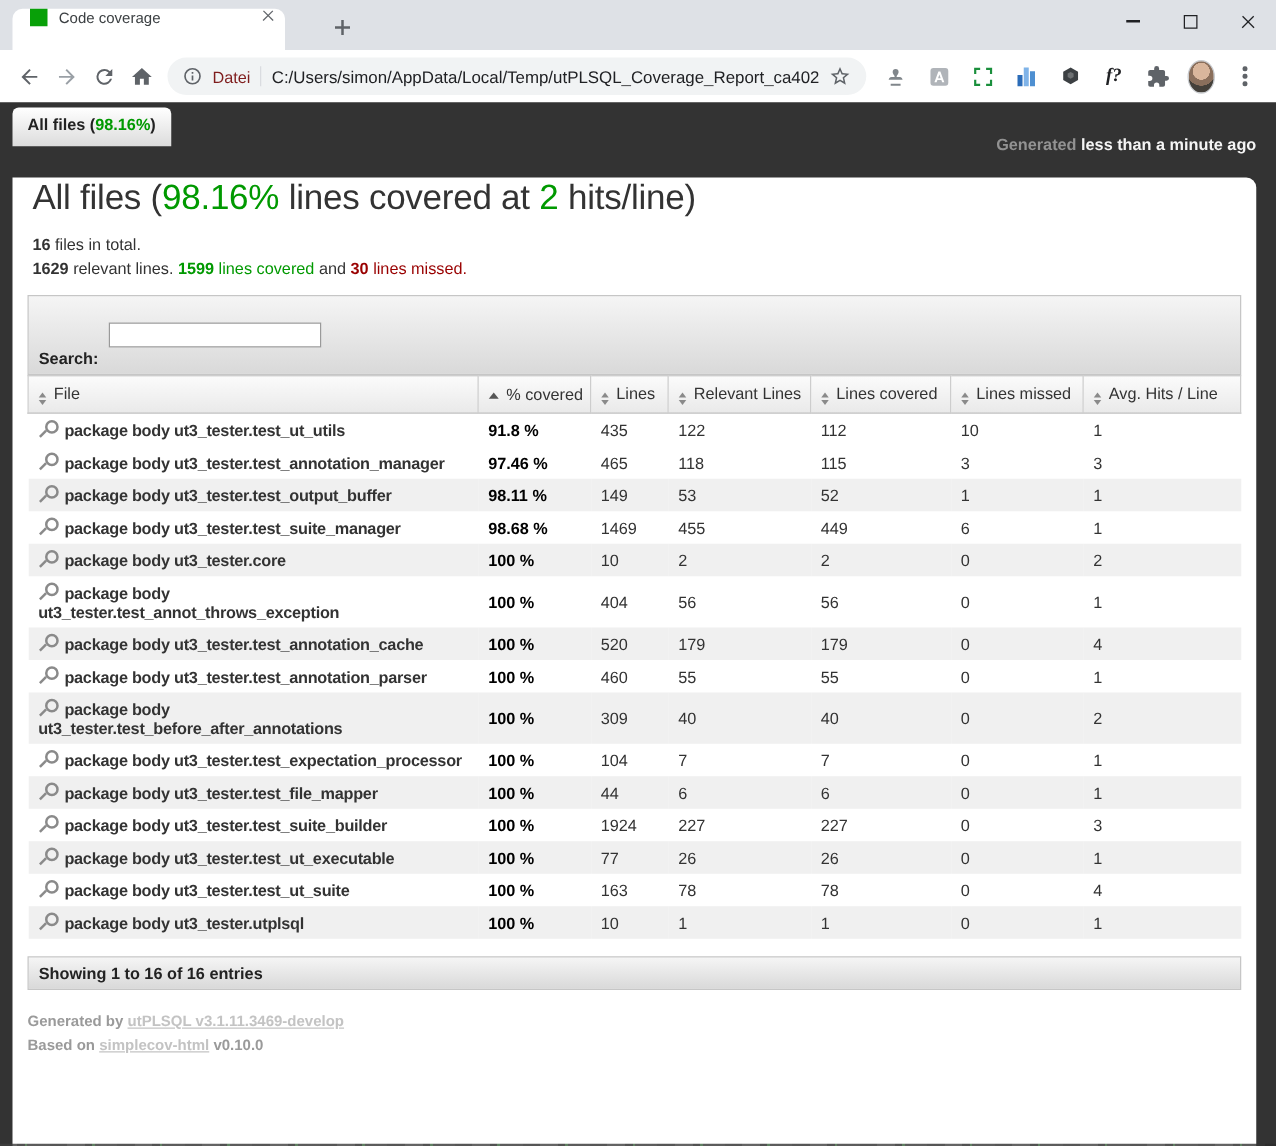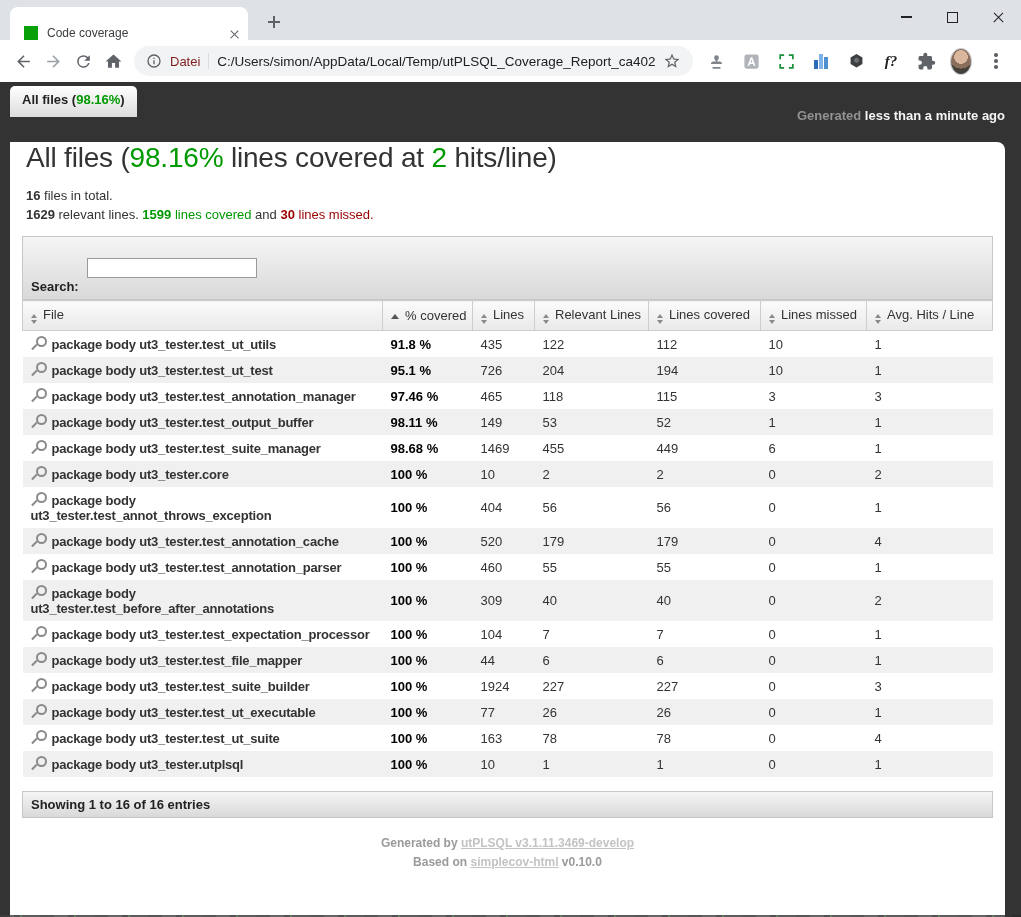--- a/index.html
+++ b/index.html
@@ -5,23 +5,23 @@
   * { box-sizing: border-box; }
   html,body { margin:0; padding:0; }
   body {
     width:1021px; height:917px; overflow:hidden;
     font-family:"Liberation Sans", sans-serif;
     background:#333;
   }
   
   .titlebar { height:40px; background:#dee1e6; position:relative; }
   .tab {
-    position:absolute; left:10px; bottom:0; width:238px; height:33px;
+    position:absolute; left:10px; bottom:0; width:218px; height:33px;
     background:#fff; border-radius:8px 8px 0 0;
-    display:flex; align-items:flex-end; padding:0 8px;
+    display:flex; align-items:flex-start; padding:0 8px;
   }
   .favicon { width:14px; height:14px; background:#08a008; margin:0 9px 0 6px; flex:none; }
   .tab-title { font-size:12px; color:#3c4043; flex:1; white-space:nowrap; overflow:hidden; }
   .cross { position:relative; width:11px; height:11px; display:inline-block; }
   .cross::before,.cross::after {
     content:""; position:absolute; left:0; top:5px; width:11px; height:1.4px; background:#5f6368;
   }
   .cross::before { transform:rotate(45deg); } .cross::after { transform:rotate(-45deg); }
   .newtab {
     position:absolute; left:262px; bottom:6px; width:24px; height:24px;
@@ -120,21 +120,21 @@
   }
   .mag::after {
     content:""; position:absolute; left:0; top:10px; width:7px; height:2.3px;
     background:#8a8a8a; transform:rotate(-45deg);
   }
 
   .dt-info {
     margin-top:14px; background:linear-gradient(#f5f5f5,#d9d9d9); border:1px solid #c6c6c6;
     padding:5px 8px; font-size:13px; font-weight:bold; color:#222;
   }
-  .credits { margin-top:16px; text-align:center; font-size:12px; font-weight:bold; color:#9a9a9a; line-height:19px; }
+  .credits { margin-top:16px; text-align:left; font-size:12px; font-weight:bold; color:#9a9a9a; line-height:19px; }
   .credits a { color:#c3c3c3; text-decoration:underline; cursor:pointer; }
   .artifact {
     position:absolute; bottom:0; left:0; right:0; height:2px; opacity:.8;
     background:repeating-linear-gradient(90deg,#3d3d3d 0 14px,#262626 14px 20px,#37603a 20px 22px,#333 22px 40px,#2b2b2b 40px 54px);
   }
 </style>
 </head>
 <body>
 
 <div class="window">
@@ -313,29 +313,20 @@
         <tbody id="rows">
             <tr class="odd">
               <td><span class="mag"></span><span class="flink">package body ut3_tester.test_ut_utils</span></td>
               <td class="cov">91.8 %</td>
               <td>435</td>
               <td>122</td>
               <td>112</td>
               <td>10</td>
               <td>1</td>
             </tr>
-            <tr class="even">
-              <td><span class="mag"></span><span class="flink">package body ut3_tester.test_ut_test</span></td>
-              <td class="cov">95.1 %</td>
-              <td>726</td>
-              <td>204</td>
-              <td>194</td>
-              <td>10</td>
-              <td>1</td>
-            </tr>
             <tr class="odd">
               <td><span class="mag"></span><span class="flink">package body ut3_tester.test_annotation_manager</span></td>
               <td class="cov">97.46 %</td>
               <td>465</td>
               <td>118</td>
               <td>115</td>
               <td>3</td>
               <td>3</td>
             </tr>
             <tr class="even">

